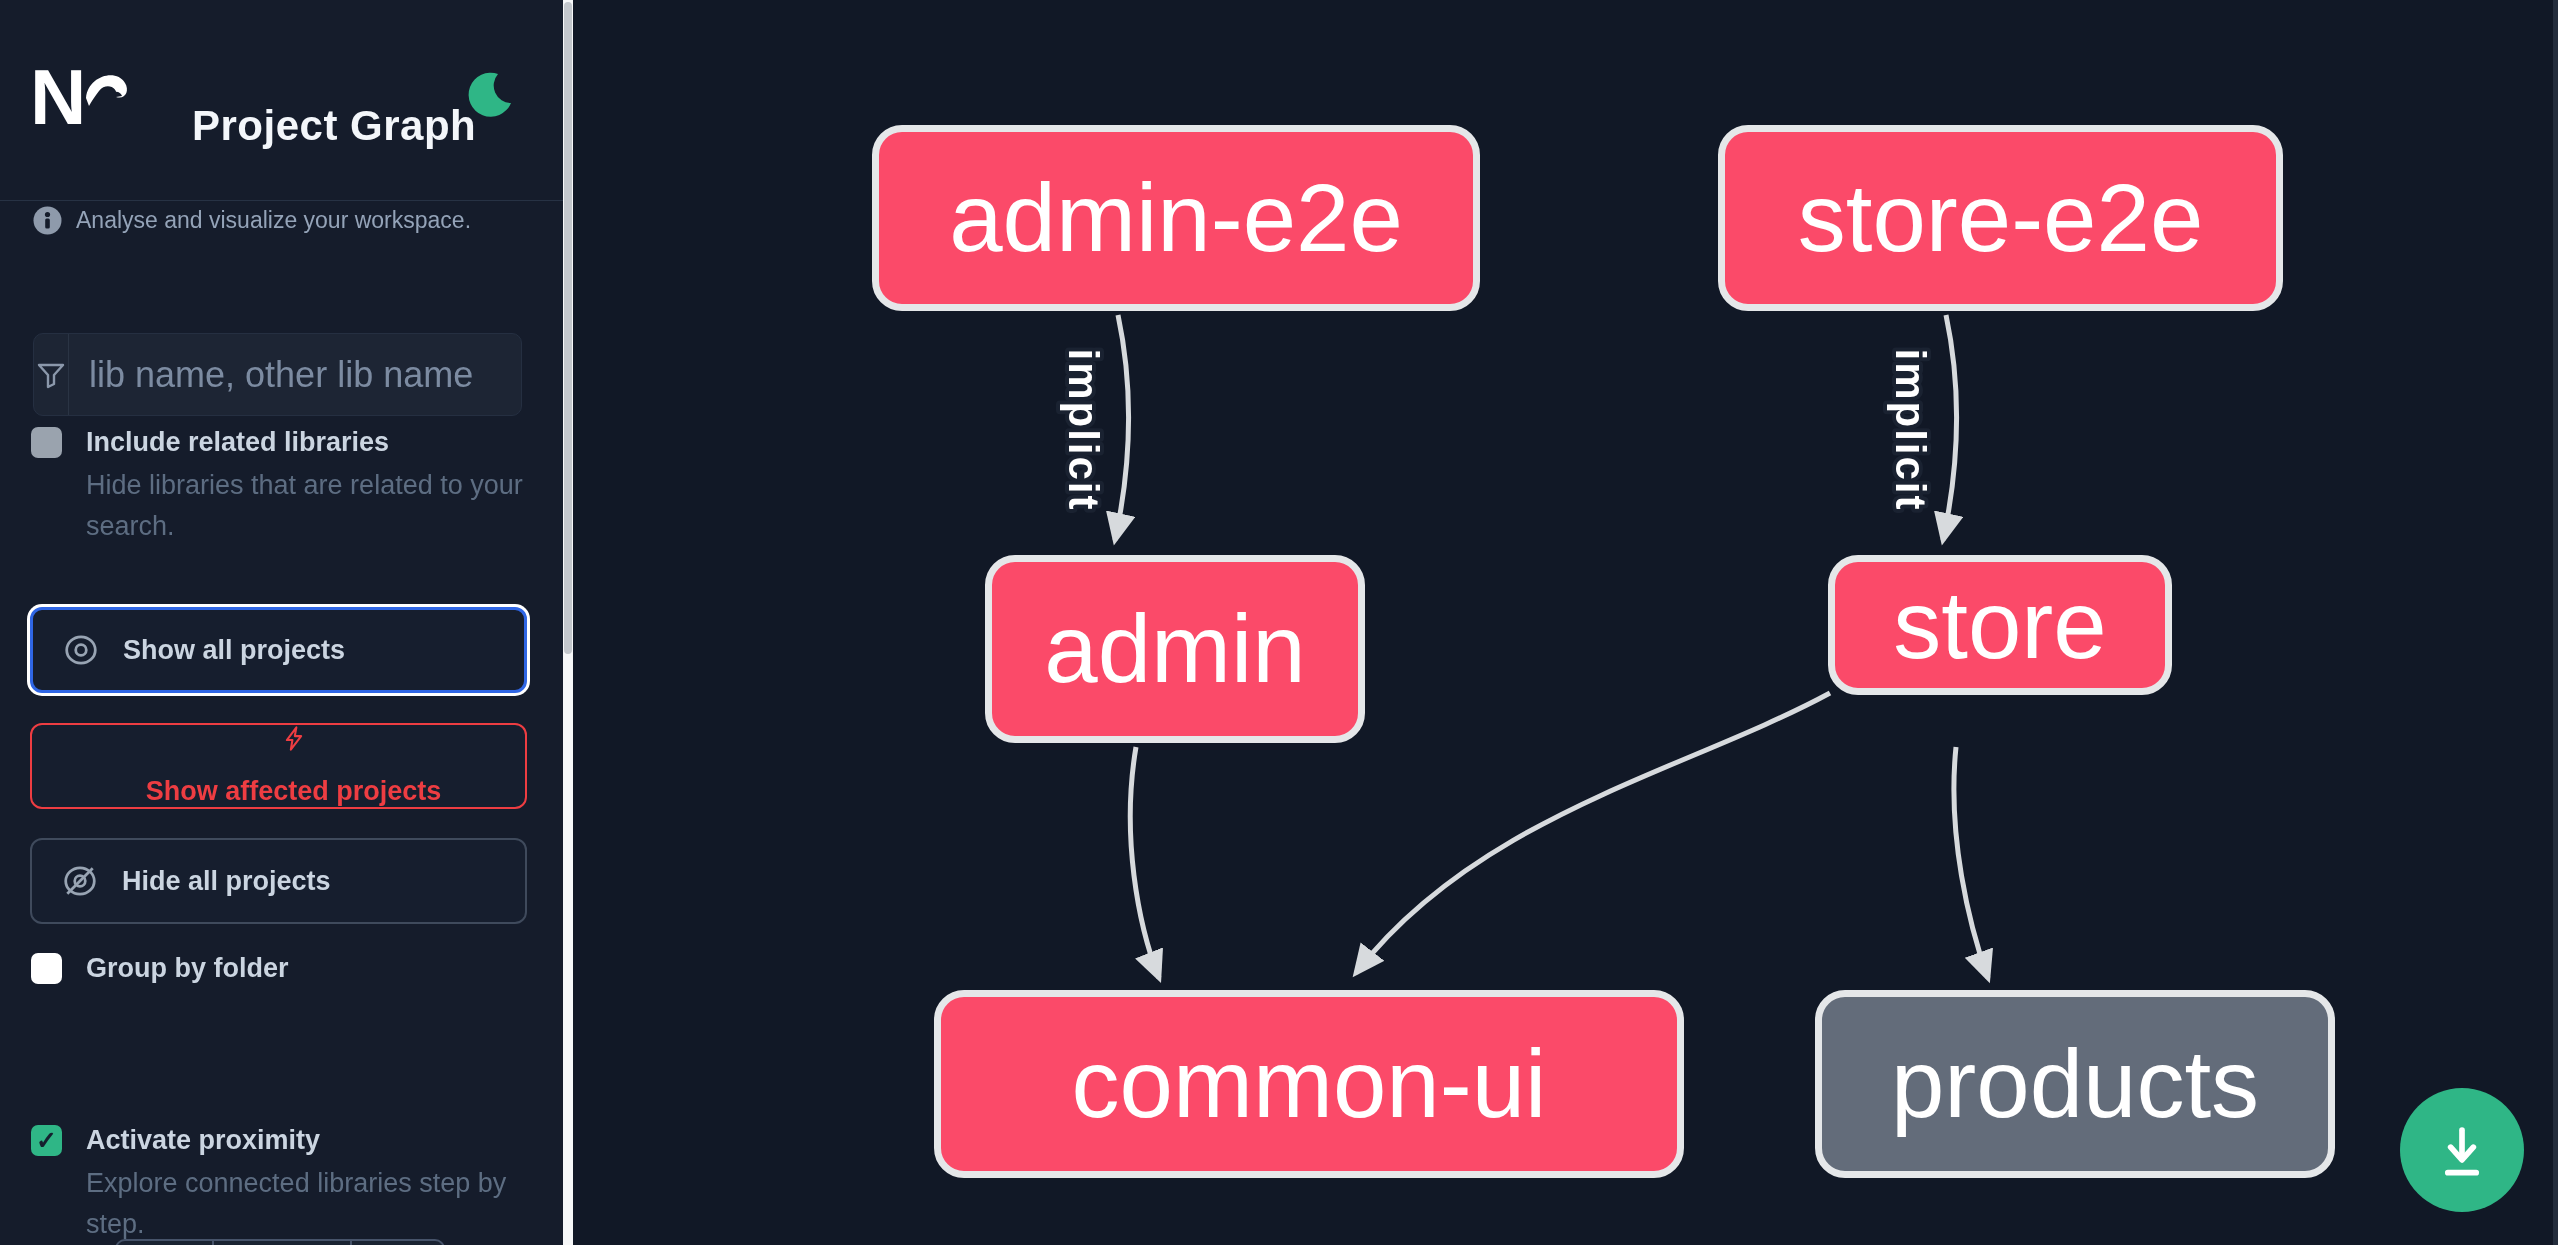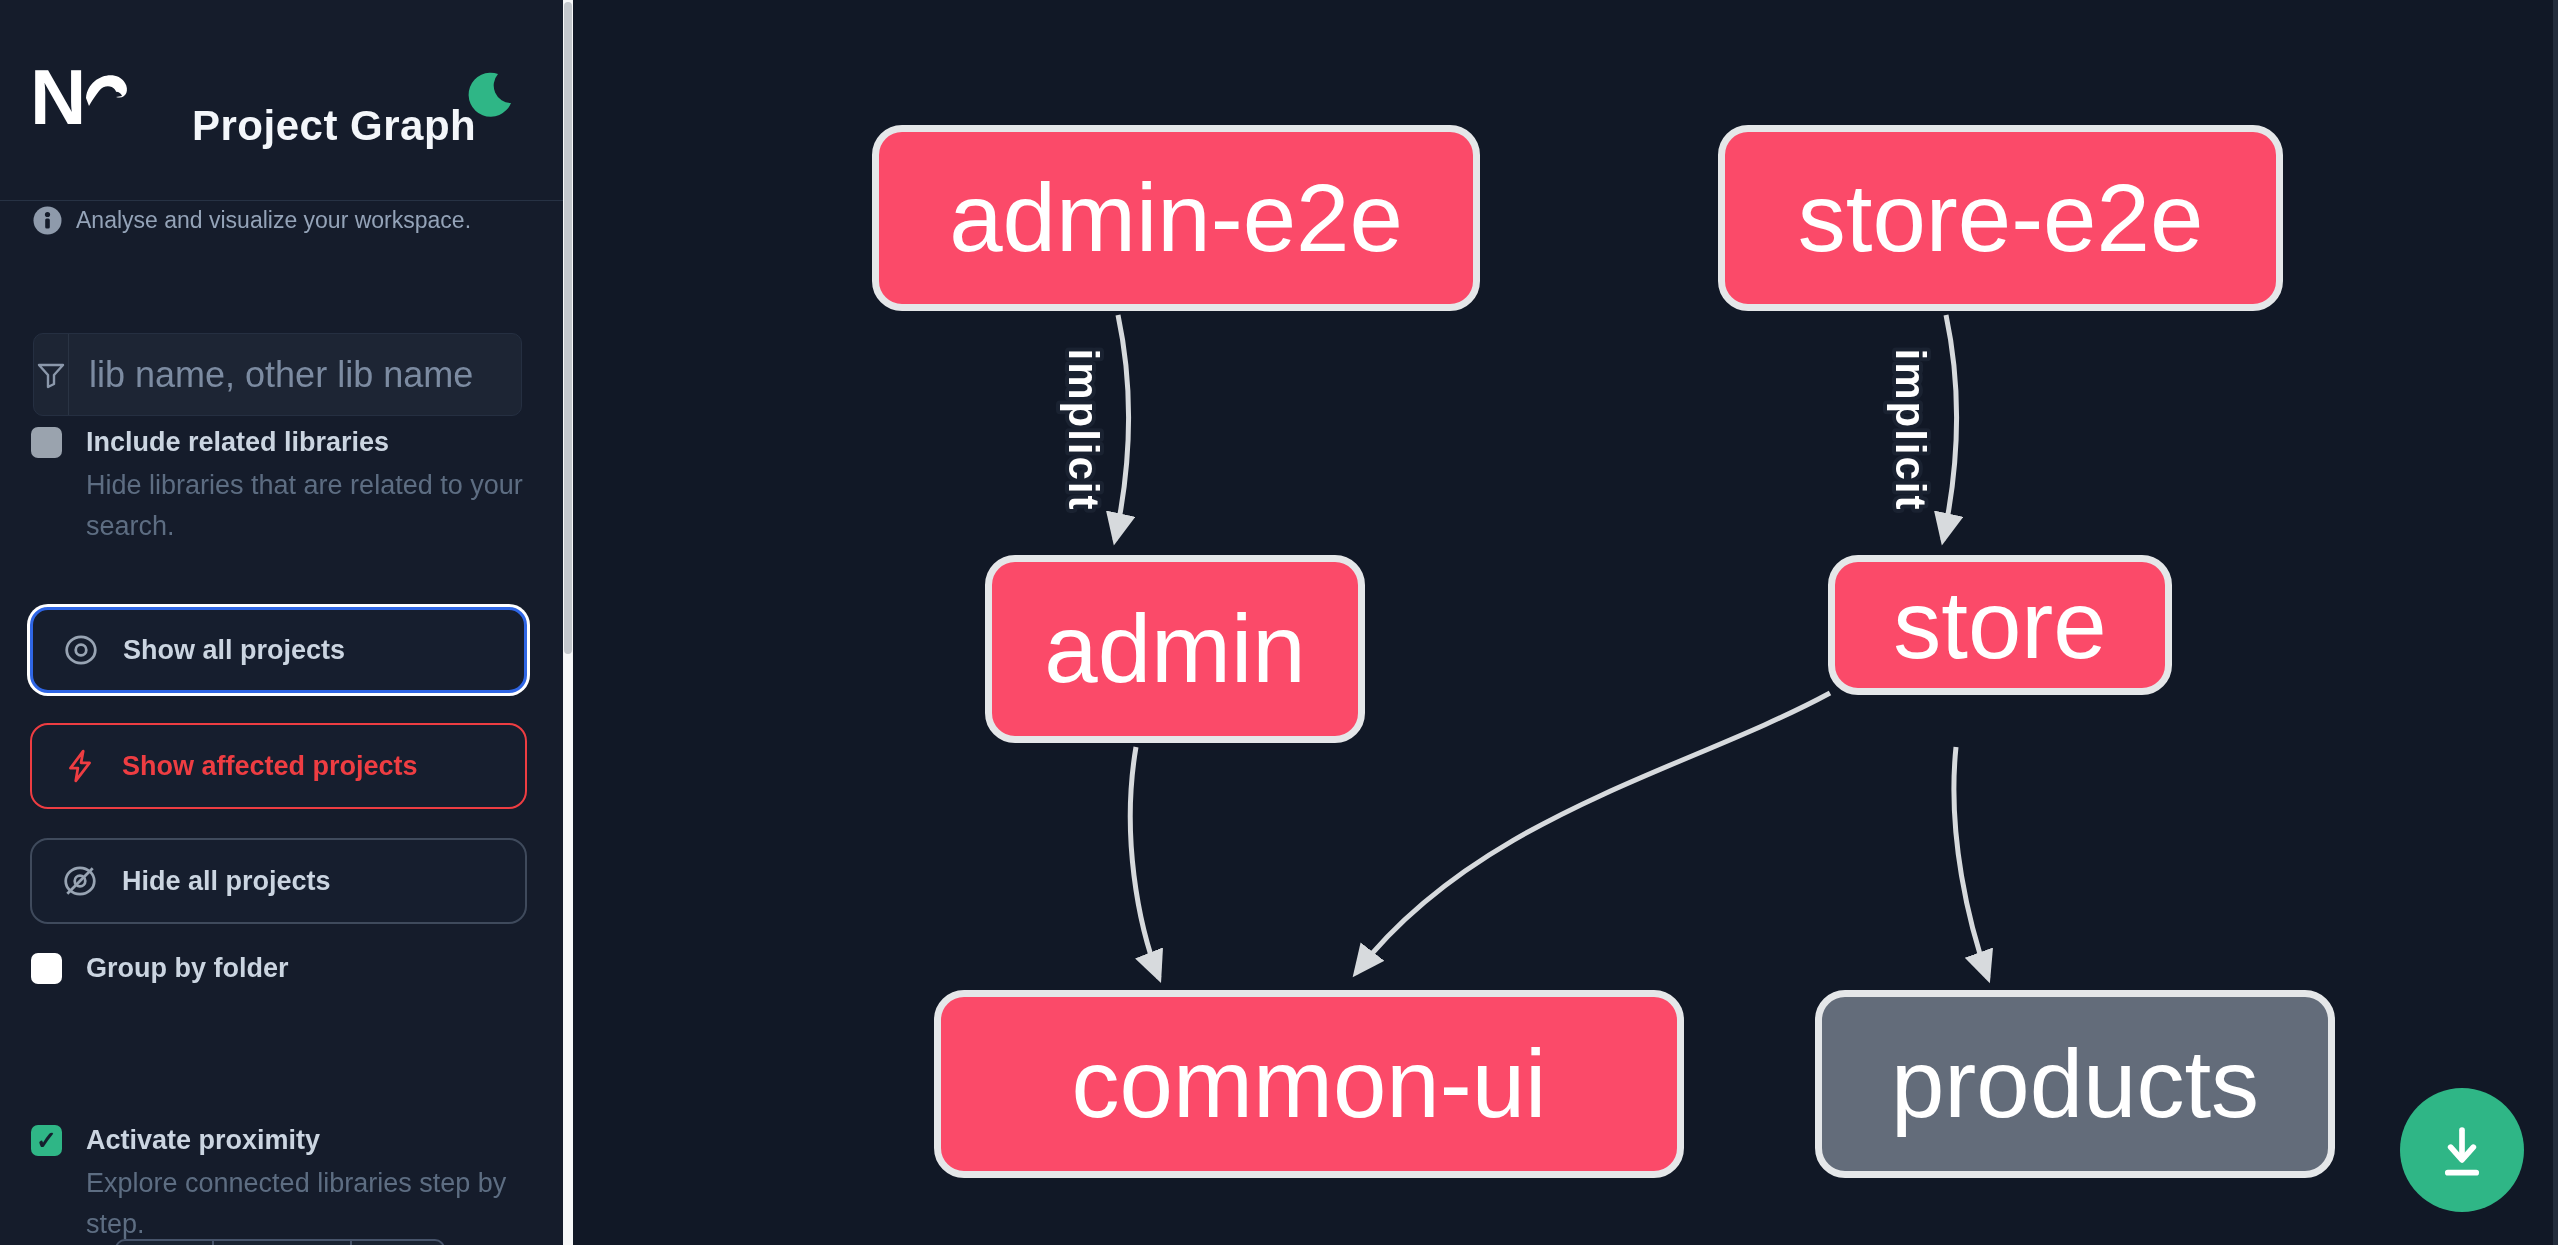--- a/index.html
+++ b/index.html
@@ -24,26 +24,26 @@
   .opt{position:absolute;left:31px;width:480px;}
   .cb{position:absolute;left:0;top:4px;width:31px;height:31px;border-radius:7px;cursor:pointer;}
   .cb.cb-muted{background:#9aa3ae;}
   .cb.cb-light{background:#ffffff;}
   .cb.checked{background:#2fb686;}
   .cb.checked::after{content:"\2713";position:absolute;left:0;top:0;width:100%;height:100%;
     display:flex;align-items:center;justify-content:center;color:#15202e;font-size:25px;font-weight:900;}
   .opt-text{margin-left:55px;}
   .opt-label{font-size:27px;font-weight:700;color:#cbd5e1;line-height:38px;}
   .opt-desc{font-size:27px;color:#5d6d82;line-height:41px;width:450px;margin-top:4px;}
-  .sbtn{position:absolute;left:30px;width:497px;height:86px;border-radius:18px;background:#161e2e;
+  .sbtn{position:absolute;left:30px;width:497px;height:86px;border-radius:12px;background:#161e2e;
     display:flex;align-items:center;gap:24px;padding:0 0 0 30px;box-sizing:border-box;
     font-family:"Liberation Sans",sans-serif;font-size:27px;font-weight:600;color:#cbd5e1;
     border:2px solid #3f4a5c;cursor:pointer;}
   .sbtn.primary{border-width:3px;border-color:#2f66e5;box-shadow:0 0 0 3px #ffffff;}
-  .sbtn.danger{border-color:#ee3d42;color:#ee3d42;}
+  .sbtn.danger{border-color:#ee3d42;color:#ee3d42;flex-direction:column;}
   .seg-sliver{position:absolute;left:115px;top:1239px;width:330px;height:10px;background:#1a2332;
     border:2px solid #46536a;border-bottom:none;border-radius:10px 10px 0 0;box-sizing:border-box;}
   .seg-div{position:absolute;top:0;width:2px;height:100%;background:#46536a;}
   
   .sb-track{position:absolute;left:563px;top:0;width:10px;height:1245px;background:#f6f7f8;}
   .sb-thumb{position:absolute;left:1px;top:2px;width:8px;height:652px;border-radius:4px;background:#c3c7cc;cursor:pointer;}
   
   .canvas{position:absolute;left:573px;top:0;width:1985px;height:1245px;background:#111826;cursor:grab;}
   .edges{position:absolute;left:0;top:0;}
   .edge{stroke:#d7dadd;stroke-width:5;fill:none;}

